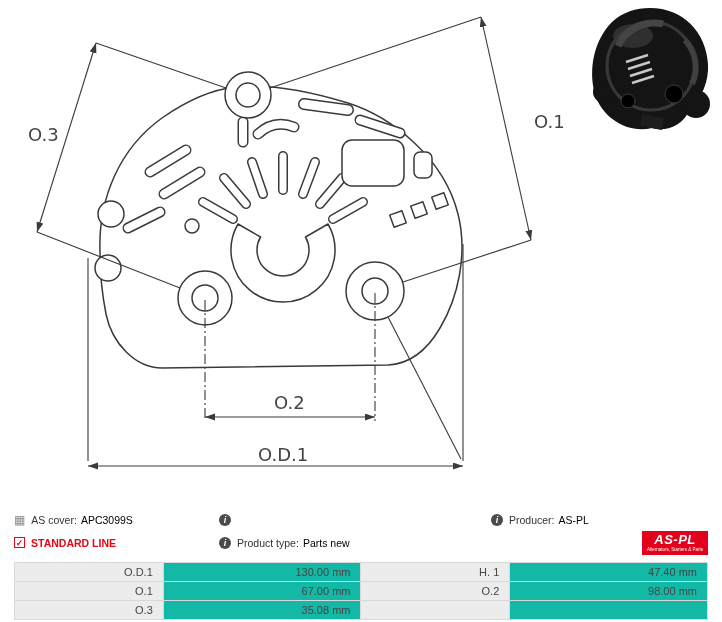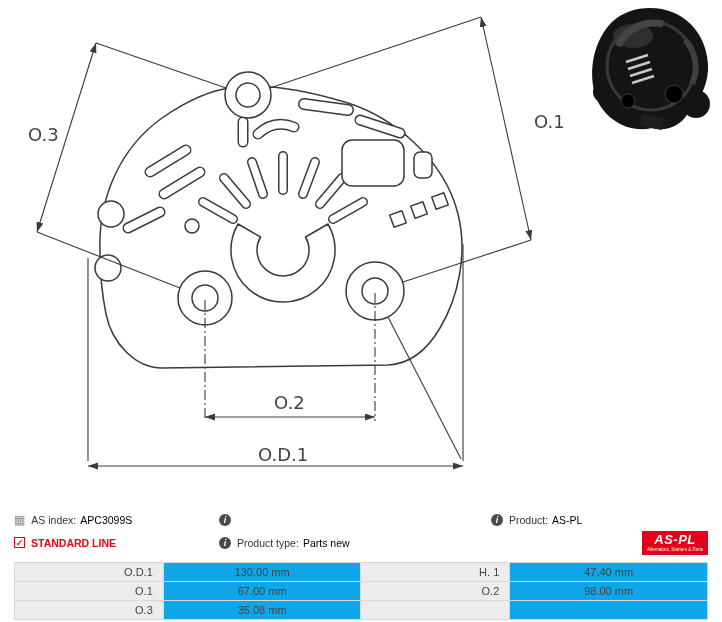--- a/index.html
+++ b/index.html
@@ -24,21 +24,21 @@
   .bold-val { font-weight:normal; color:#000; margin-left:4px; }
   .aspl-logo { margin-left:auto; width:66px; background:#e2001a; color:#fff; text-align:center;
                padding:2px 3px 2px 3px; }
   .logo-main { font-weight:bold; font-style:italic; font-size:13px; line-height:14px; letter-spacing:.5px; }
   .logo-sub { font-size:4.5px; line-height:6px; white-space:nowrap; }
 
   
   .dim-table { border-collapse:collapse; margin:8px 14px 0 14px; width:694px; font-size:11px; color:#444; }
   .dim-table td { border:1px solid #d8d8d8; padding:3px 10px; height:14px; }
   .cell-l { background:#ececec; text-align:right; width:143px; }
-  .cell-v { background:#0ea5e9; width:190px; text-align:center; }
+  .cell-v { background:#14b8a6; width:190px; text-align:right; }
 </style>
 </head>
 <body>
 
 <div class="page">
 
   
   <svg width="722" height="498" viewBox="0 0 722 498">
     <defs>
       <marker id="arr" markerWidth="11" markerHeight="8" refX="10" refY="3.5" orient="auto-start-reverse" markerUnits="userSpaceOnUse">
@@ -147,42 +147,42 @@
       <circle cx="40" cy="95" r="7" fill="#000" stroke="#3c3c3c"></circle>
       <path d="M54,108 L76,112 L74,124 L52,120 Z" fill="#1e1e1e"></path>
     </g>
   </svg>
 
   
   <div class="info">
     <div class="col1">
       <div class="info-row">
         <span class="ic grid-ic">▦</span>
-        <span class="lbl-txt">AS index:</span>
+        <span class="lbl-txt">AS cover:</span>
         <span class="bold-val">APC3099S</span>
       </div>
       <div class="info-row">
         <span class="ic check-ic">✓</span>
         <span class="std">STANDARD LINE</span>
       </div>
     </div>
     <div class="col2">
       <div class="info-row">
         <span class="ic i-badge">i</span>
       </div>
       <div class="info-row">
         <span class="ic i-badge">i</span>
         <span class="lbl-txt">Product type:</span>
         <span class="bold-val">Parts new</span>
       </div>
     </div>
     <div class="col3">
       <div class="info-row">
         <span class="ic i-badge">i</span>
-        <span class="lbl-txt">Product:</span>
+        <span class="lbl-txt">Producer:</span>
         <span class="bold-val">AS-PL</span>
       </div>
       <div class="info-row">
         <div class="aspl-logo">
           <div class="logo-main">AS-PL</div>
           <div class="logo-sub">Alternators, Starters &amp; Parts</div>
         </div>
       </div>
     </div>
   </div>

